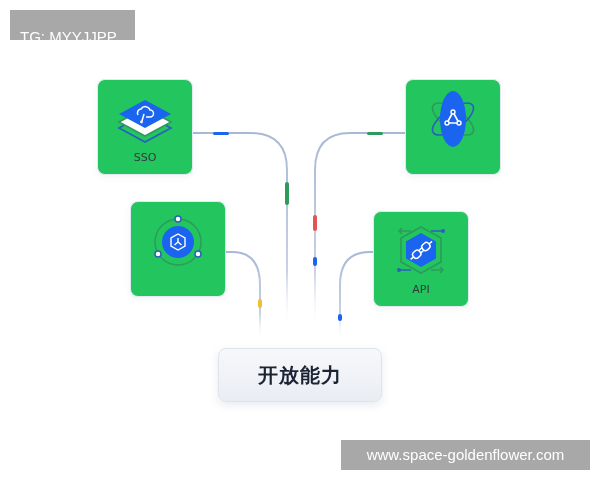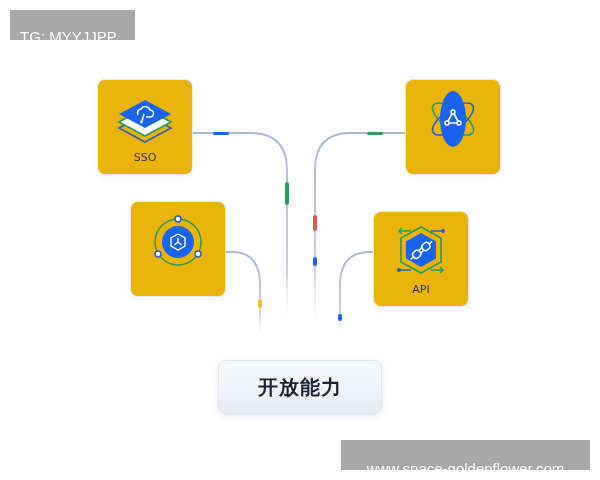--- a/index.html
+++ b/index.html
@@ -7,38 +7,38 @@
       width: 600px; height: 480px; position: relative; overflow: hidden;
       background: #ffffff;
       font-family: "Liberation Sans", "DejaVu Sans", sans-serif;
     }
     .watermark {
       position: absolute; background: #a8a8a8; color: #ffffff;
       font-family: "Liberation Sans", sans-serif; font-size: 15px;
       line-height: 30px; padding: 12px 10px; box-sizing: border-box;
     }
     .wm-top { left: 10px; top: 10px; height: 30px; width: 125px; }
-    .wm-bottom { left: 341px; top: 440px; height: 30px; width: 249px; text-align: center; padding: 14px; }
+    .wm-bottom { left: 341px; top: 440px; height: 30px; width: 249px; text-align: center; padding: 0; }
     .card {
       position: absolute; width: 96px; height: 96px; box-sizing: border-box;
-      background: #eab308; border: 1px solid #e4e8ef; border-radius: 8px;
+      background: #22c55e; border: 1px solid #e4e8ef; border-radius: 8px;
       box-shadow: 0 2px 6px rgba(120,140,170,0.10);
     }
     .card .icon { position: absolute; left: 50%; transform: translateX(-50%); top: 10px; width: 64px; height: 58px; }
     .card .label {
       position: absolute; left: 0; right: 0; bottom: 10px; text-align: center;
       font-size: 11px; color: #333840; font-family: "DejaVu Sans", sans-serif;
     }
     #card-sso { left: 97px; top: 79px; }
     #card-webhook { left: 405px; top: 79px; }
     #card-plugin { left: 130px; top: 201px; }
     #card-api { left: 373px; top: 211px; }
     #lines { position: absolute; left: 0; top: 0; width: 600px; height: 480px; }
     .main-btn {
-      position: absolute; left: 218px; top: 360px; width: 164px; height: 54px;
+      position: absolute; left: 218px; top: 348px; width: 164px; height: 54px;
       box-sizing: border-box; border: 1px solid #dfe3ea; border-radius: 8px;
       background: linear-gradient(#f7f8fb, #e9edf3);
       box-shadow: 0 3px 8px rgba(120,140,170,0.18);
       display: flex; align-items: center; justify-content: center;
       font-size: 20px; font-weight: bold; color: #1c2333;
       font-family: "DejaVu Sans", sans-serif; letter-spacing: 1px;
     }
   </style>
 </head>
 <body>

